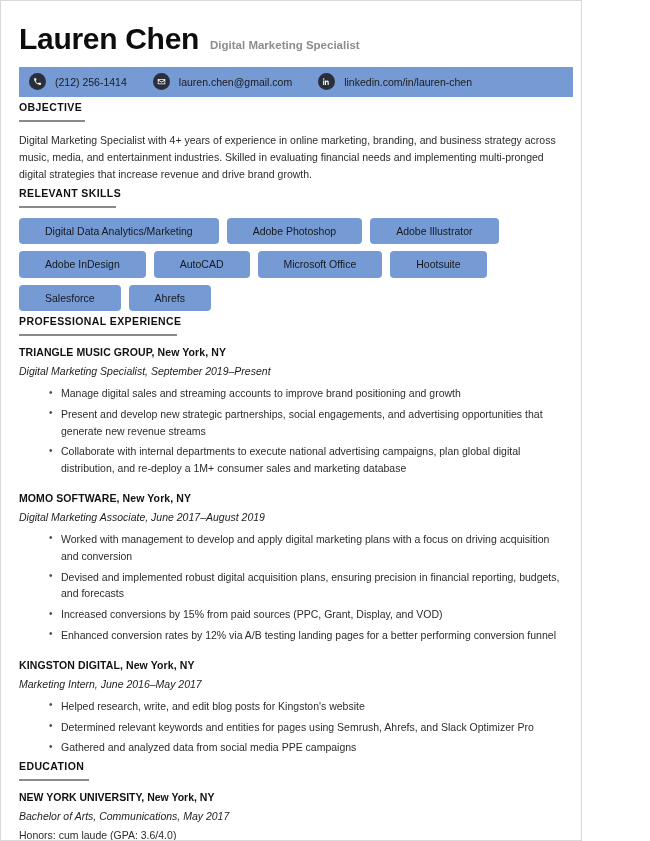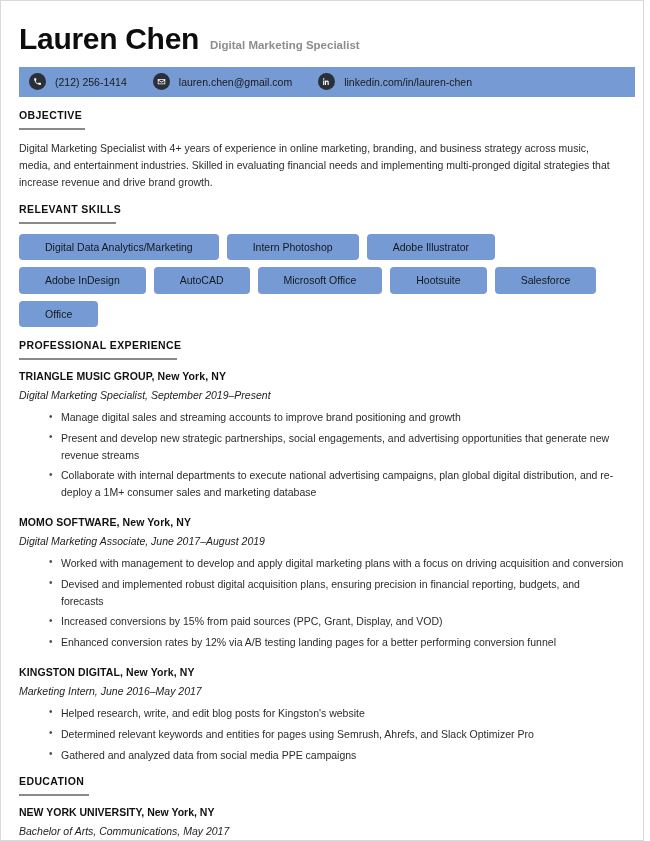--- a/index.html
+++ b/index.html
@@ -6,21 +6,21 @@
     margin: 0;
     padding: 0;
     background: #ffffff;
   }
   body {
     font-family: "Liberation Sans", sans-serif;
     -webkit-font-smoothing: antialiased;
   }
   .page {
     position: relative;
-    width: 644px;
+    width: 582px;
     height: 841px;
     background: #ffffff;
     border: 1px solid #d9d9d9;
     box-sizing: border-box;
     overflow: hidden;
   }
   .inner {
     padding: 0 18px;
   }
 
@@ -73,21 +73,21 @@
     margin-right: 9px;
     flex: none;
   }
   .contact-ico svg { display: block; }
   .contact-txt {
     font-size: 10.5px;
     color: #1b1b1b;
   }
 
   
-  .section { margin-top: 12px; }
+  .section { margin-top: 4px; }
   .sec-head {
     font-size: 10.5px;
     font-weight: 700;
     letter-spacing: 0.4px;
     color: #111111;
     text-transform: uppercase;
   }
   .sec-rule {
     height: 2px;
     background: #8a8a8a;
@@ -227,28 +227,28 @@
       <div class="sec-head">OBJECTIVE</div>
       <div class="sec-rule rule-objective"></div>
       <div class="objective-text">Digital Marketing Specialist with 4+ years of experience in online marketing, branding, and business strategy across music, media, and entertainment industries. Skilled in evaluating financial needs and implementing multi-pronged digital strategies that increase revenue and drive brand growth.</div>
     </div>
 
     <div class="section">
       <div class="sec-head">RELEVANT SKILLS</div>
       <div class="sec-rule rule-skills"></div>
       <div class="pill-row">
         <span class="pill">Digital Data Analytics/Marketing</span>
-        <span class="pill">Intern Photoshop</span>
+        <span class="pill">Adobe Photoshop</span>
         <span class="pill">Adobe Illustrator</span>
         <span class="pill">Adobe InDesign</span>
         <span class="pill">AutoCAD</span>
         <span class="pill">Microsoft Office</span>
         <span class="pill">Hootsuite</span>
         <span class="pill">Salesforce</span>
-        <span class="pill">Office</span>
+        <span class="pill">Ahrefs</span>
       </div>
     </div>
 
     <div class="section">
       <div class="sec-head">PROFESSIONAL EXPERIENCE</div>
       <div class="sec-rule rule-experience"></div>
 
       <div class="job">
         <div class="job-company">TRIANGLE MUSIC GROUP, New York, NY</div>
         <div class="job-title">Digital Marketing Specialist, September 2019–Present</div>

